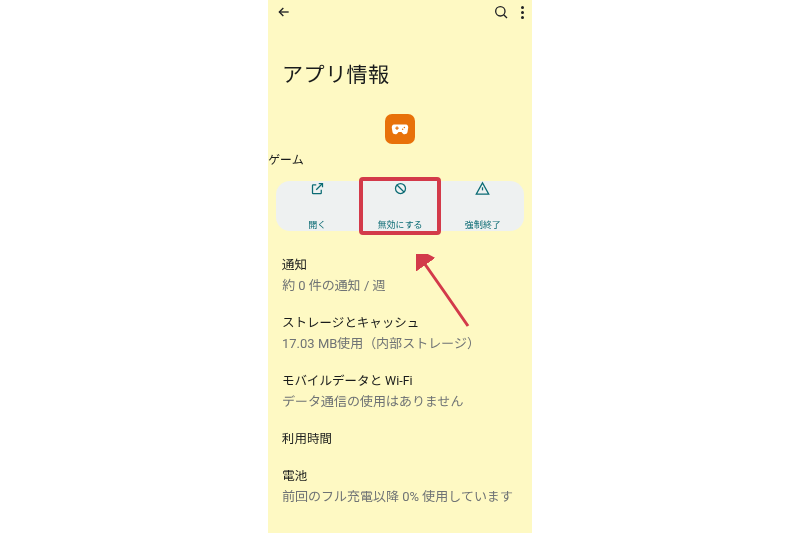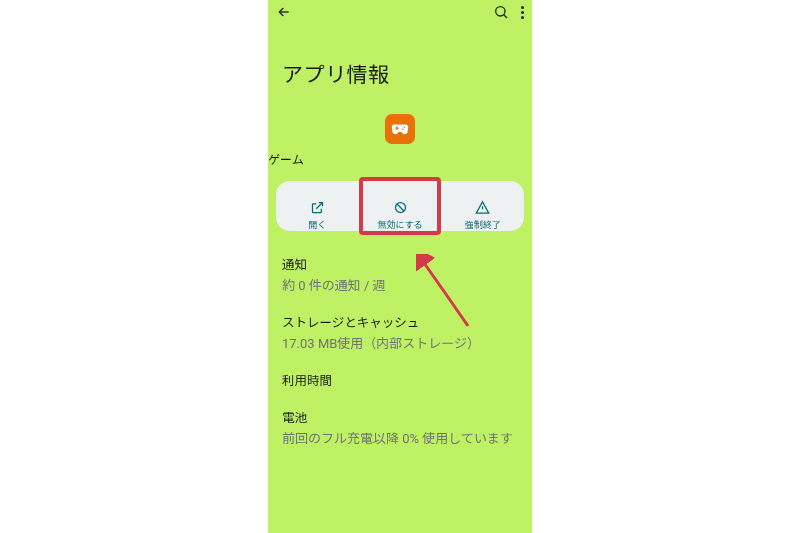--- a/index.html
+++ b/index.html
@@ -9,21 +9,21 @@
     font-family: Roboto, "Noto Sans JP", "Hiragino Sans", Meiryo, sans-serif;
     position: relative;
     overflow: hidden;
   }
   .phone {
     position: absolute;
     left: 268px;
     top: 0;
     width: 264px;
     height: 533px;
-    background: #bef264;
+    background: #fef9c3;
     overflow: hidden;
   }
   .topbar {
     height: 24px;
     display: flex;
     align-items: center;
     justify-content: space-between;
     padding: 0 8px;
   }
   .tb-left, .tb-right {
@@ -62,21 +62,21 @@
     display: flex;
     height: 50px;
     overflow: visible;
     position: relative;
   }
   .action-btn {
     flex: 1 1 0;
     display: flex;
     flex-direction: column;
     align-items: center;
-    justify-content: flex-end;
+    justify-content: space-between;
     gap: 3px;
     color: #0b6b74;
     cursor: pointer;
   }
   .action-btn .ico { display: inline-flex; }
   .action-btn .ico svg { width: 15px; height: 15px; stroke: #0b6b74; fill: none; stroke-width: 2; }
   .action-btn .lbl { font-size: 9px; color: #0b6b74; }
 
   .highlight {
     position: absolute;
@@ -182,20 +182,24 @@
   <div class="list">
     <div class="row">
       <div class="ttl">通知</div>
       <div class="sub">約 0 件の通知 / 週</div>
     </div>
     <div class="row">
       <div class="ttl">ストレージとキャッシュ</div>
       <div class="sub">17.03 MB使用（内部ストレージ）</div>
     </div>
     <div class="row">
+      <div class="ttl">モバイルデータと Wi-Fi</div>
+      <div class="sub">データ通信の使用はありません</div>
+    </div>
+    <div class="row">
       <div class="ttl">利用時間</div>
     </div>
     <div class="row">
       <div class="ttl">電池</div>
       <div class="sub">前回のフル充電以降 0% 使用しています</div>
     </div>
   </div>
 
 </div>
 

